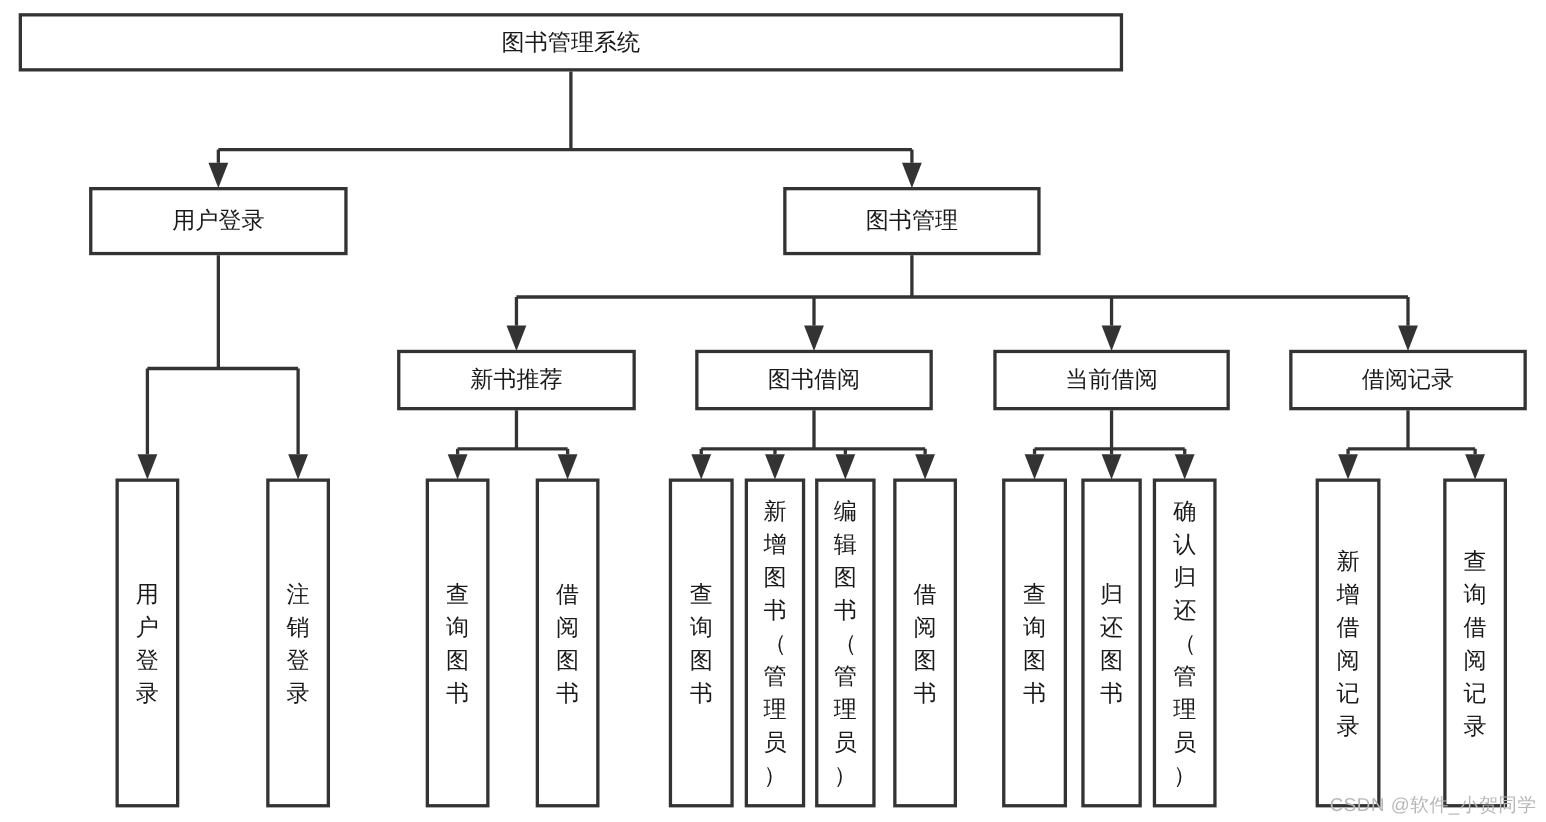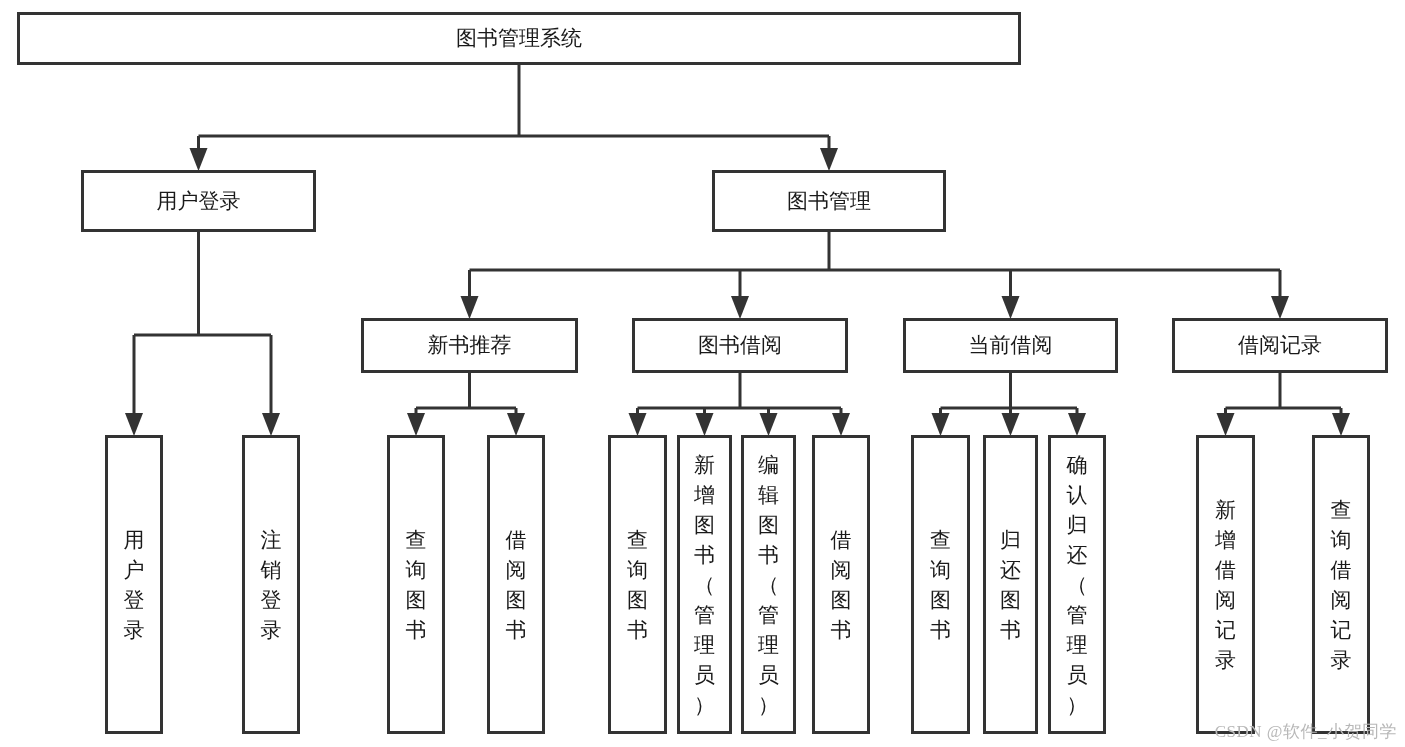--- a/index.html
+++ b/index.html
@@ -39,21 +39,21 @@
     stroke-width: 3;
     fill: none;
   }
   .arrow-head {
     fill: #333333;
   }
   .watermark {
     position: absolute;
     right: 8px;
     bottom: 4px;
-    font-family: Liberation Serif, serif;
+    font-family: Liberation Sans, sans-serif;
     font-size: 17px;
     color: #b8b8b8;
     white-space: nowrap;
     letter-spacing: 0.5px;
   }
 </style>
 </head>
 <body>
 
 <div id="diagram-root">

